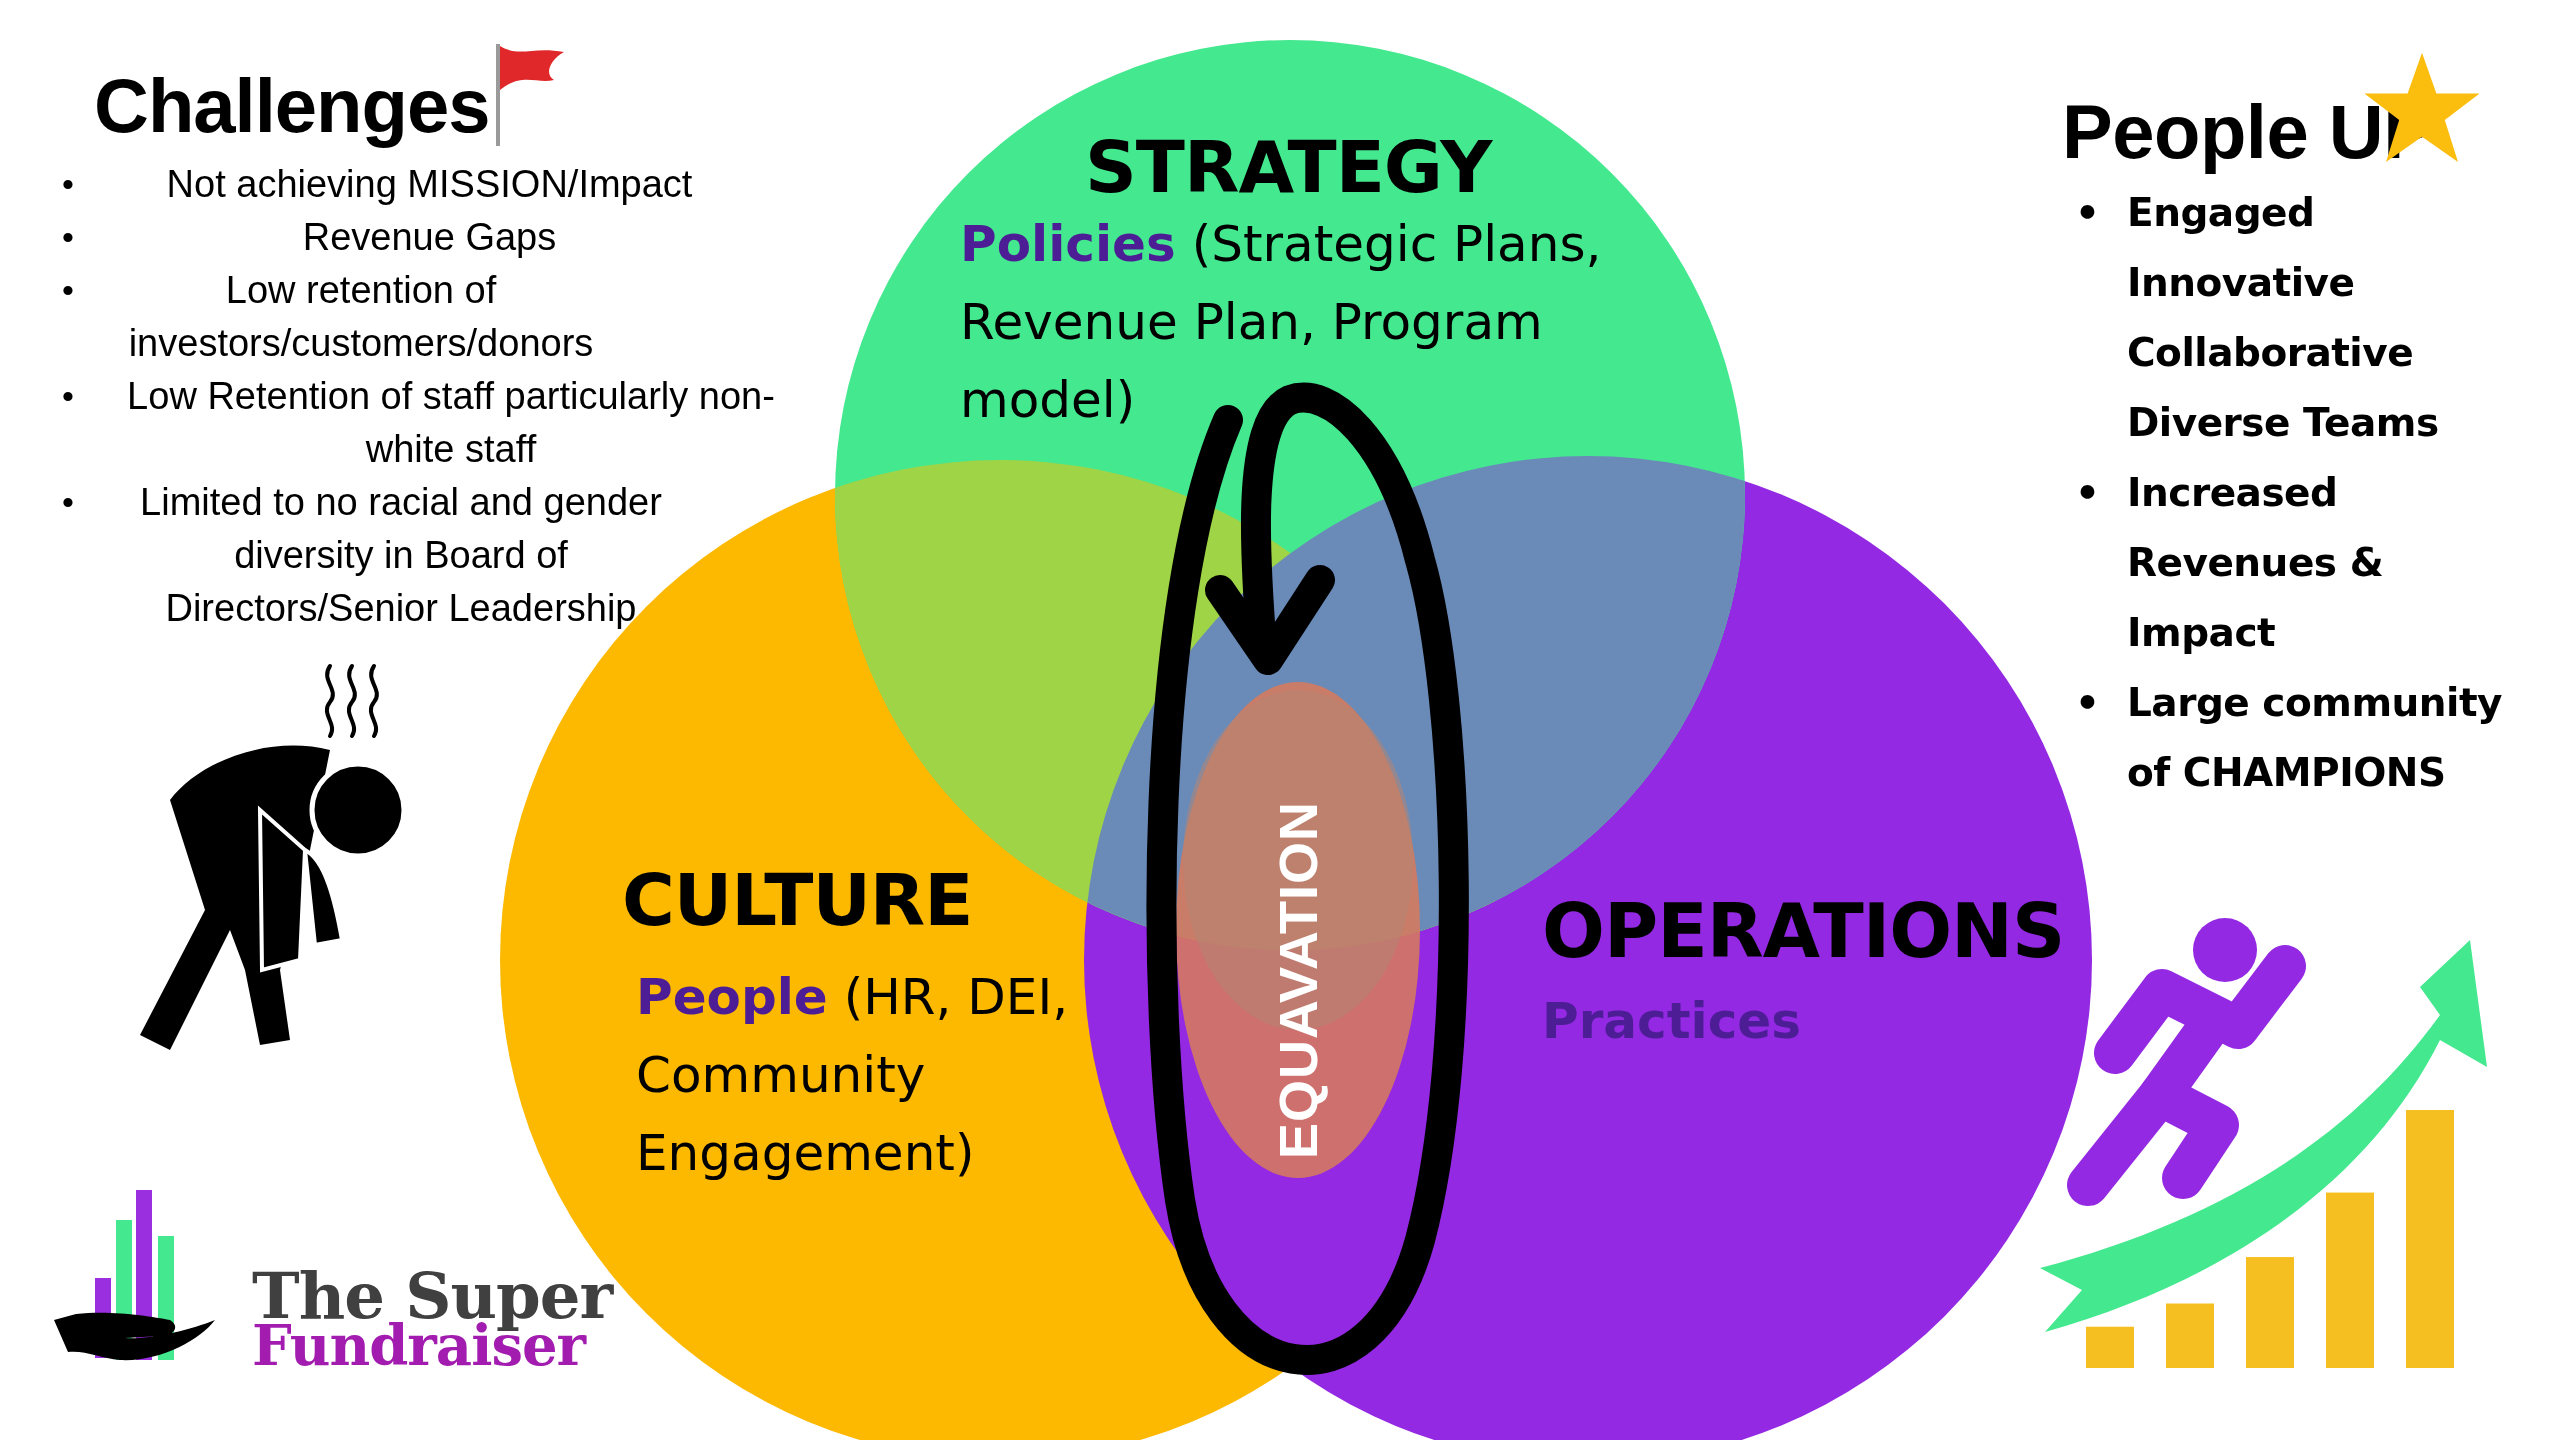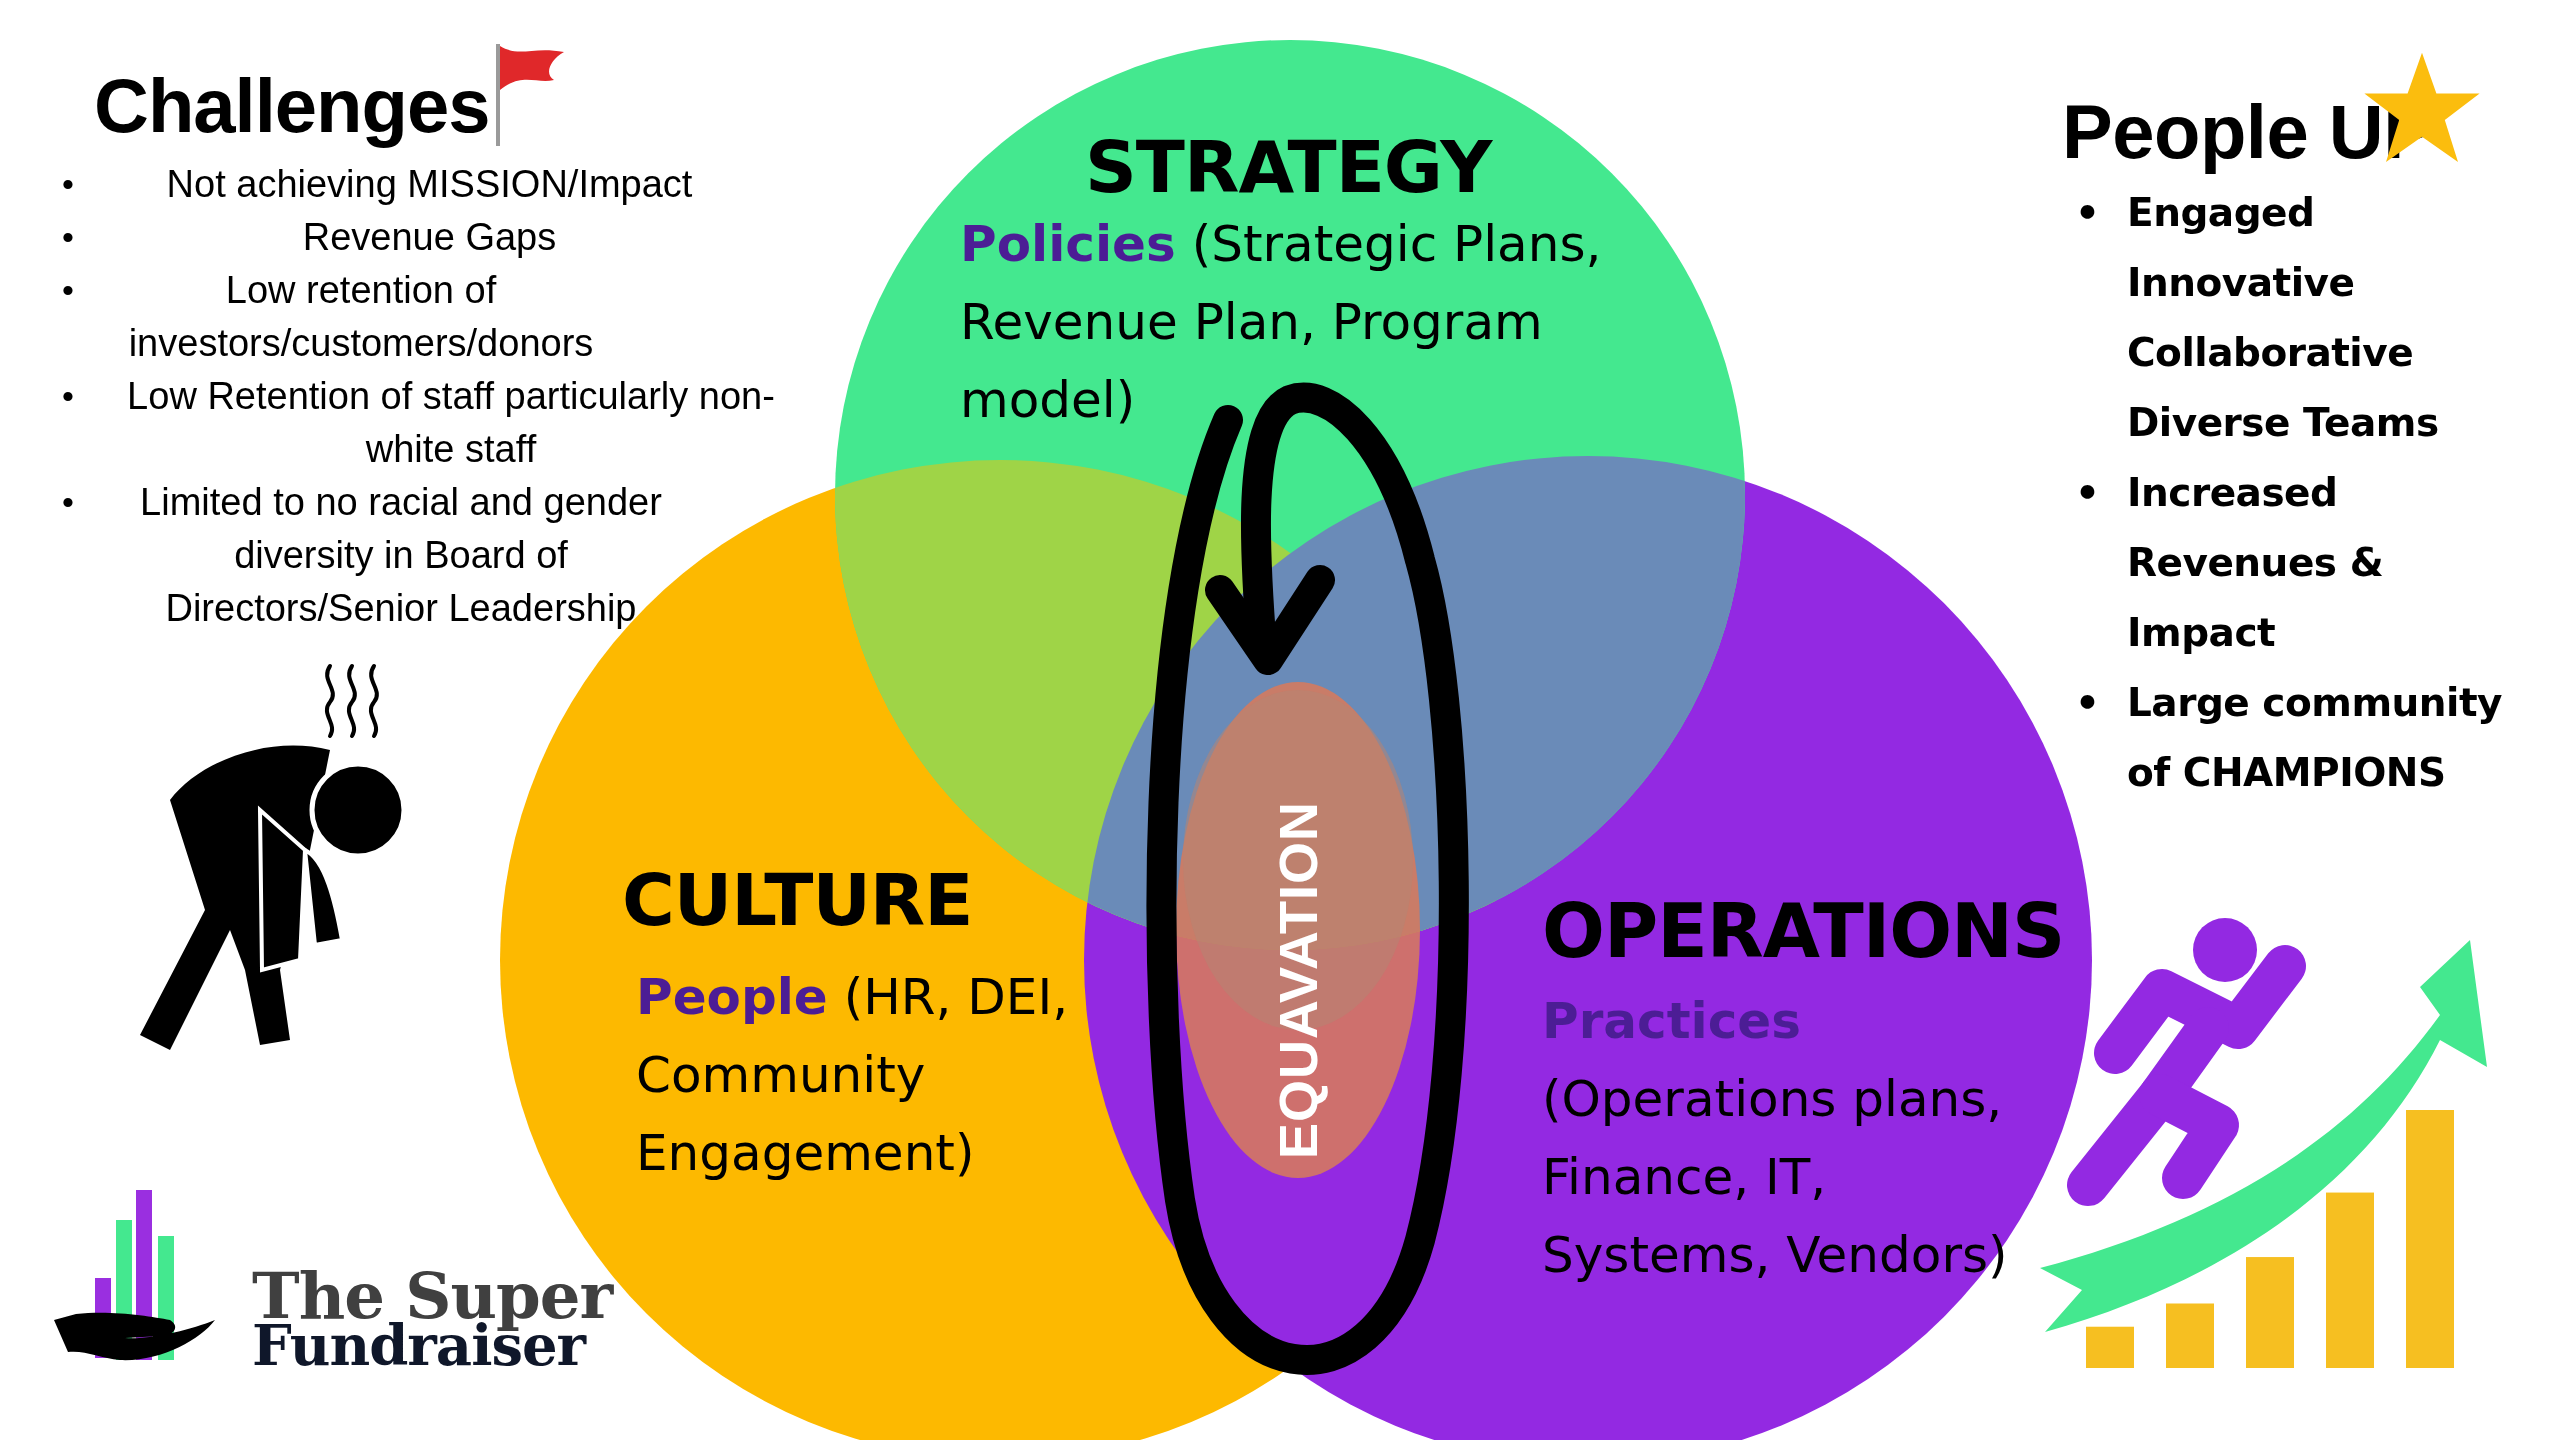--- a/index.html
+++ b/index.html
@@ -37,21 +37,21 @@
   .operations-title { left: 1542px; top: 888px; font-size: 74px; }
   .operations-body { left: 1542px; top: 982px; width: 520px; }
 
   .equavation-label {
     left: 1298px; top: 980px; transform: translate(-50%, -50%) rotate(-90deg);
     color: #ffffff; font-size: 54px; font-weight: 700; letter-spacing: 1px; white-space: nowrap;
     font-family: "Liberation Sans", sans-serif;
   }
 
   .logo-line1 { left: 252px; top: 1258px; font-size: 64px; font-weight: 900; color: #404040; font-family: "DejaVu Serif", serif; letter-spacing: -1px; }
-  .logo-line2 { left: 252px; top: 1312px; font-size: 56px; font-weight: 900; color: #0f172a; font-family: "DejaVu Serif", serif; letter-spacing: -1px; }
+  .logo-line2 { left: 252px; top: 1312px; font-size: 56px; font-weight: 900; color: #a21caf; font-family: "DejaVu Serif", serif; letter-spacing: -1px; }
 </style>
 </head>
 <body>
 
 <svg class="layer" width="2560" height="1440" viewBox="0 0 2560 1440">
   <defs>
     <clipPath id="clipGreen">
         <circle cx="1290" cy="495" r="455"></circle>
       </clipPath>
     <clipPath id="clipYellow">
@@ -114,21 +114,20 @@
 
 <div class="abs circle-title culture-title">CULTURE</div>
 <div class="abs circle-body culture-body">
   <span class="hl">People</span>
   <span>(HR, DEI, Community Engagement)</span>
 </div>
 
 <div class="abs circle-title operations-title">OPERATIONS</div>
 <div class="abs circle-body operations-body">
   <div class="hl">Practices</div>
-  <div>(Operations plans, Finance, IT, Systems, Vendors)</div>
 </div>
 
 <div class="abs equavation-label">EQUAVATION</div>
 
 <div class="abs levelup-title">People UP</div>
 <svg class="abs" style="left:2362px; top:48px;" width="120" height="120" viewBox="0 0 100 100">
   <polygon points="50,4 62,38 98,38 69,60 80,95 50,74 20,95 31,60 2,38 38,38" fill="#fbbd0e"></polygon>
 </svg>
 <ul class="abs levelup-list">
   <li>Engaged Innovative Collaborative Diverse Teams</li>

